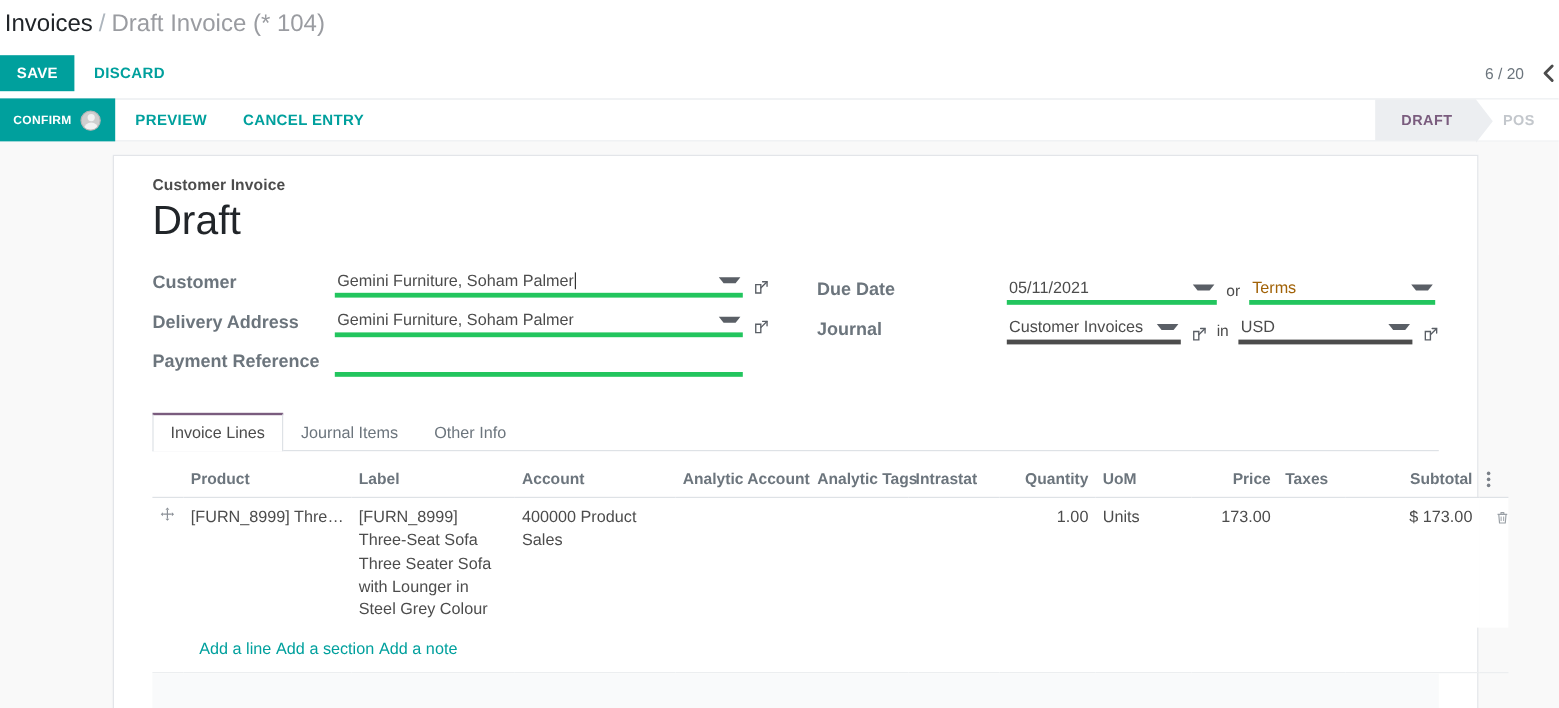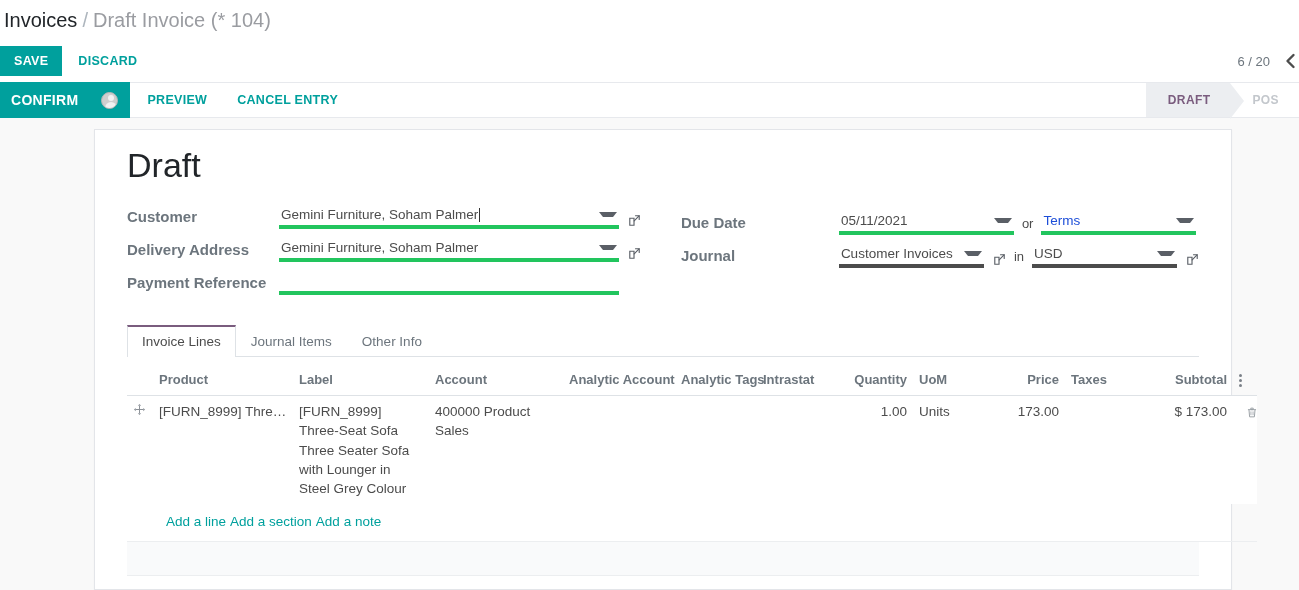--- a/index.html
+++ b/index.html
@@ -55,23 +55,23 @@
   
   .status-bar {
     position: absolute; top: 82px; left: 0; width: 1299px; height: 36px;
     background: #ffffff; border-top: 1px solid #e7e9ed; border-bottom: 1px solid #e7e9ed;
     display: flex; align-items: stretch;
   }
   .sb-actions { display: flex; align-items: center; padding-left: 0; }
   .btn-confirm {
     background: #00a09d; color: #ffffff; border: none;
     height: 36px; padding: 0 12px 0 11px;
-    font-size: 14px; font-weight: bold; letter-spacing: .3px;
+    font-size: 10px; font-weight: bold; letter-spacing: .3px;
     text-transform: uppercase; cursor: pointer;
-    display: inline-flex; align-items: center; gap: 23px;
+    display: inline-flex; align-items: center; gap: 7px;
   }
   .cursor-avatar {
     width: 17px; height: 17px; border-radius: 50%;
     background: #cfcfcf; border: 1px solid #b5b5b5;
     position: relative; overflow: hidden; flex: 0 0 auto;
   }
   .cursor-avatar::before {
     content:""; position:absolute; left:5.5px; top:2.5px;
     width:6px; height:6px; border-radius:50%; background:#f2f2f2;
   }
@@ -143,21 +143,21 @@
   .fline {
     position: relative; display: flex; align-items: center;
     border-bottom: 4px solid #22c55e; padding: 0 2px 3px 2px;
     min-height: 22px;
   }
   .fline.strong { border-bottom-color: #4c4c4c; }
   .fline .fval {
     font-size: 13.5px; color: #4c4c4c; white-space: nowrap;
     overflow: hidden; text-overflow: ellipsis;
   }
-  .fline .fval.placeholder { color: #1d4ed8; }
+  .fline .fval.placeholder { color: #a16207; }
   .caret-txt {
     display: inline-block; width: 1px; height: 14px;
     background: #333; margin-left: 1px; vertical-align: -2px;
   }
   .dd-caret {
     margin-left: auto; padding-left: 10px;
     width: 0; height: 0; flex: 0 0 auto;
     border-left: 4.5px solid transparent; border-right: 4.5px solid transparent;
     border-top: 5px solid #5a5f66;
   }
@@ -251,20 +251,21 @@
     </div>
     <div class="sb-stages">
       <span class="stage active">DRAFT</span>
       <span class="stage next">POS</span>
     </div>
   </div>
 
   <div class="sheet-bg">
     <div class="sheet">
 
+      <div class="sheet-subtitle">Customer Invoice</div>
       <h1 class="sheet-title">Draft</h1>
 
       <div class="groups">
 
         <div class="group left">
 
           <div class="frow">
             <div class="flabel">Customer</div>
             <div class="fctrl">
               <div class="fline w-customer">

